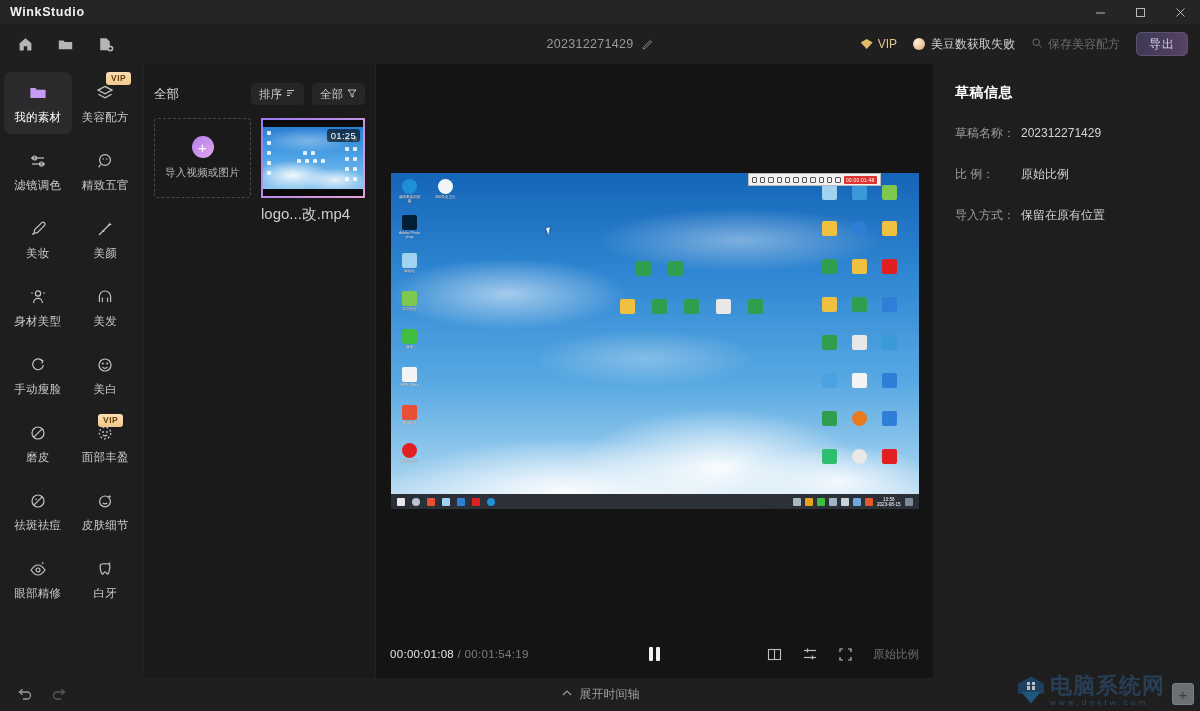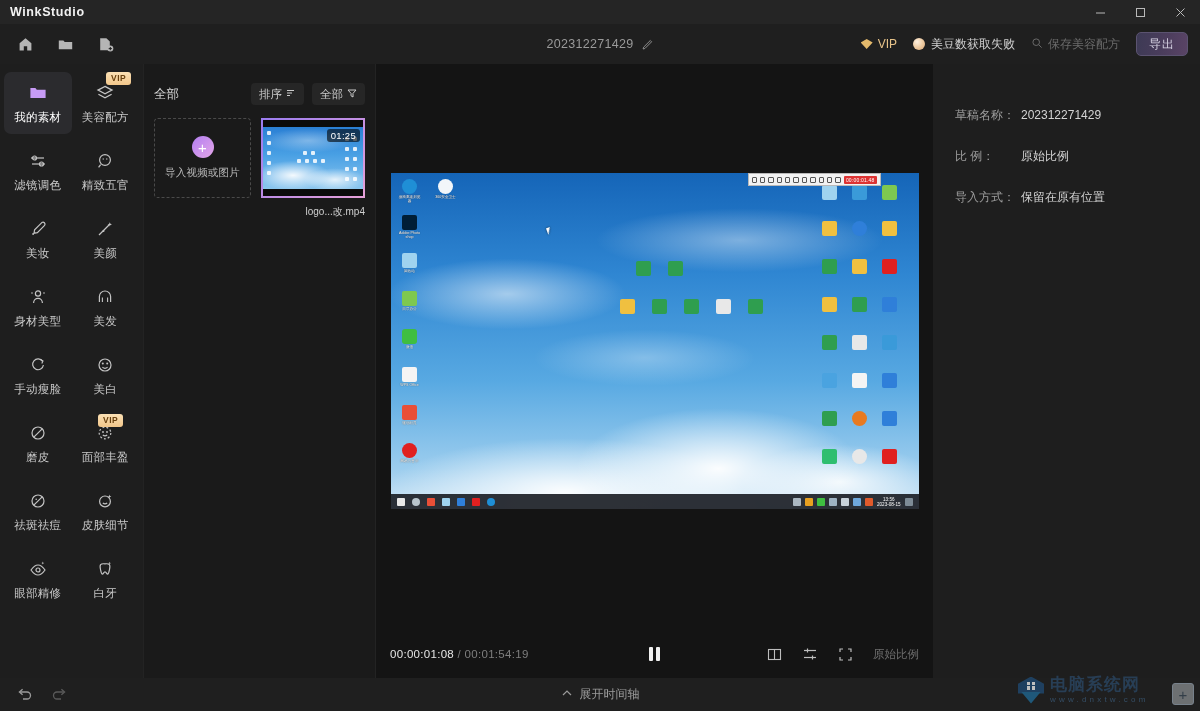--- a/index.html
+++ b/index.html
@@ -126,21 +126,21 @@
       radial-gradient(ellipse 70% 30% at 45% 22%, rgba(255,255,255,.35) 0%, rgba(255,255,255,0) 65%),
       linear-gradient(180deg,#2a7fd4 0%, #49a0e4 45%, #8cc7ef 100%);
   }
   .thumb .tb-ic {
     position: absolute; width: 4px; height: 4px; border-radius: 1px; background: rgba(255,255,255,.85);
   }
   .dur-badge {
     position: absolute; right: 3px; top: 9px; background: rgba(0,0,0,.6);
     color: #fff; font-size: 9.5px; padding: 1px 4px; border-radius: 3px; letter-spacing: .3px;
   }
-  .thumb-name { margin-top: 7px; text-align: right; font-size: 10px; color: #cfcfcf; }
+  .thumb-name { margin-top: 7px; text-align: left; font-size: 15px; color: #cfcfcf; }
 
   
   .stage {
     position: absolute; left: 376px; top: 64px; right: 267px; bottom: 33px;
     background: #141414; display: flex; flex-direction: column; gap: 12px;
   }
   .video-area { flex: 1; display: flex; align-items: center; justify-content: center; }
   .video {
     position: relative; width: 528px; height: 336px; background: #000; overflow: hidden;
   }
@@ -236,21 +236,21 @@
   .wm-win {
     position: absolute; left: 9px; top: 5px; width: 8px; height: 8px; background: #fff;
   }
   .wm-win::before { content:""; position:absolute; left:3.2px; top:0; width:1.4px; height:8px; background:#1f4e79; }
   .wm-win::after  { content:""; position:absolute; top:3.2px; left:0; width:8px; height:1.4px; background:#1f4e79; }
   .wm-shield {
     position: absolute; left: 3px; top: 15px; width: 20px; height: 12px;
     background: #1f6f9e; clip-path: polygon(0% 0%, 100% 0%, 50% 100%);
   }
   .wm-text { line-height: 1.05; }
-  .wm-cn { font-size: 17px; font-weight: bold; color: #2b4a6a; letter-spacing: 1px; }
+  .wm-cn { font-size: 22px; font-weight: bold; color: #2b4a6a; letter-spacing: 1px; text-align: right; }
   .wm-url { font-size: 8px; color: #3c5f80; letter-spacing: 3.2px; margin-top: 2px; }
   .wm-plus {
     position: absolute; right: 6px; bottom: 6px; width: 22px; height: 22px;
     border: 1px solid #9aa7b5; border-radius: 3px; background: rgba(230,236,242,.55);
     display: flex; align-items: center; justify-content: center; color: #3b4a58; font-size: 15px;
   }
 </style>
 </head>
 <body>
 
@@ -794,20 +794,21 @@
               <path d="M13 10v3h-3"></path>
               <path d="M5 13H2v-3"></path>
             </svg>
         </span>
         <span class="ratio-chip">原始比例</span>
       </div>
     </div>
   </div>
 
   <div class="info">
+    <h2>草稿信息</h2>
 
     <div class="info-row">
       <span class="k">草稿名称：</span>
       <span class="v">202312271429</span>
     </div>
     <div class="info-row">
       <span class="k">比    例：</span>
       <span class="v">原始比例</span>
     </div>
     <div class="info-row">

